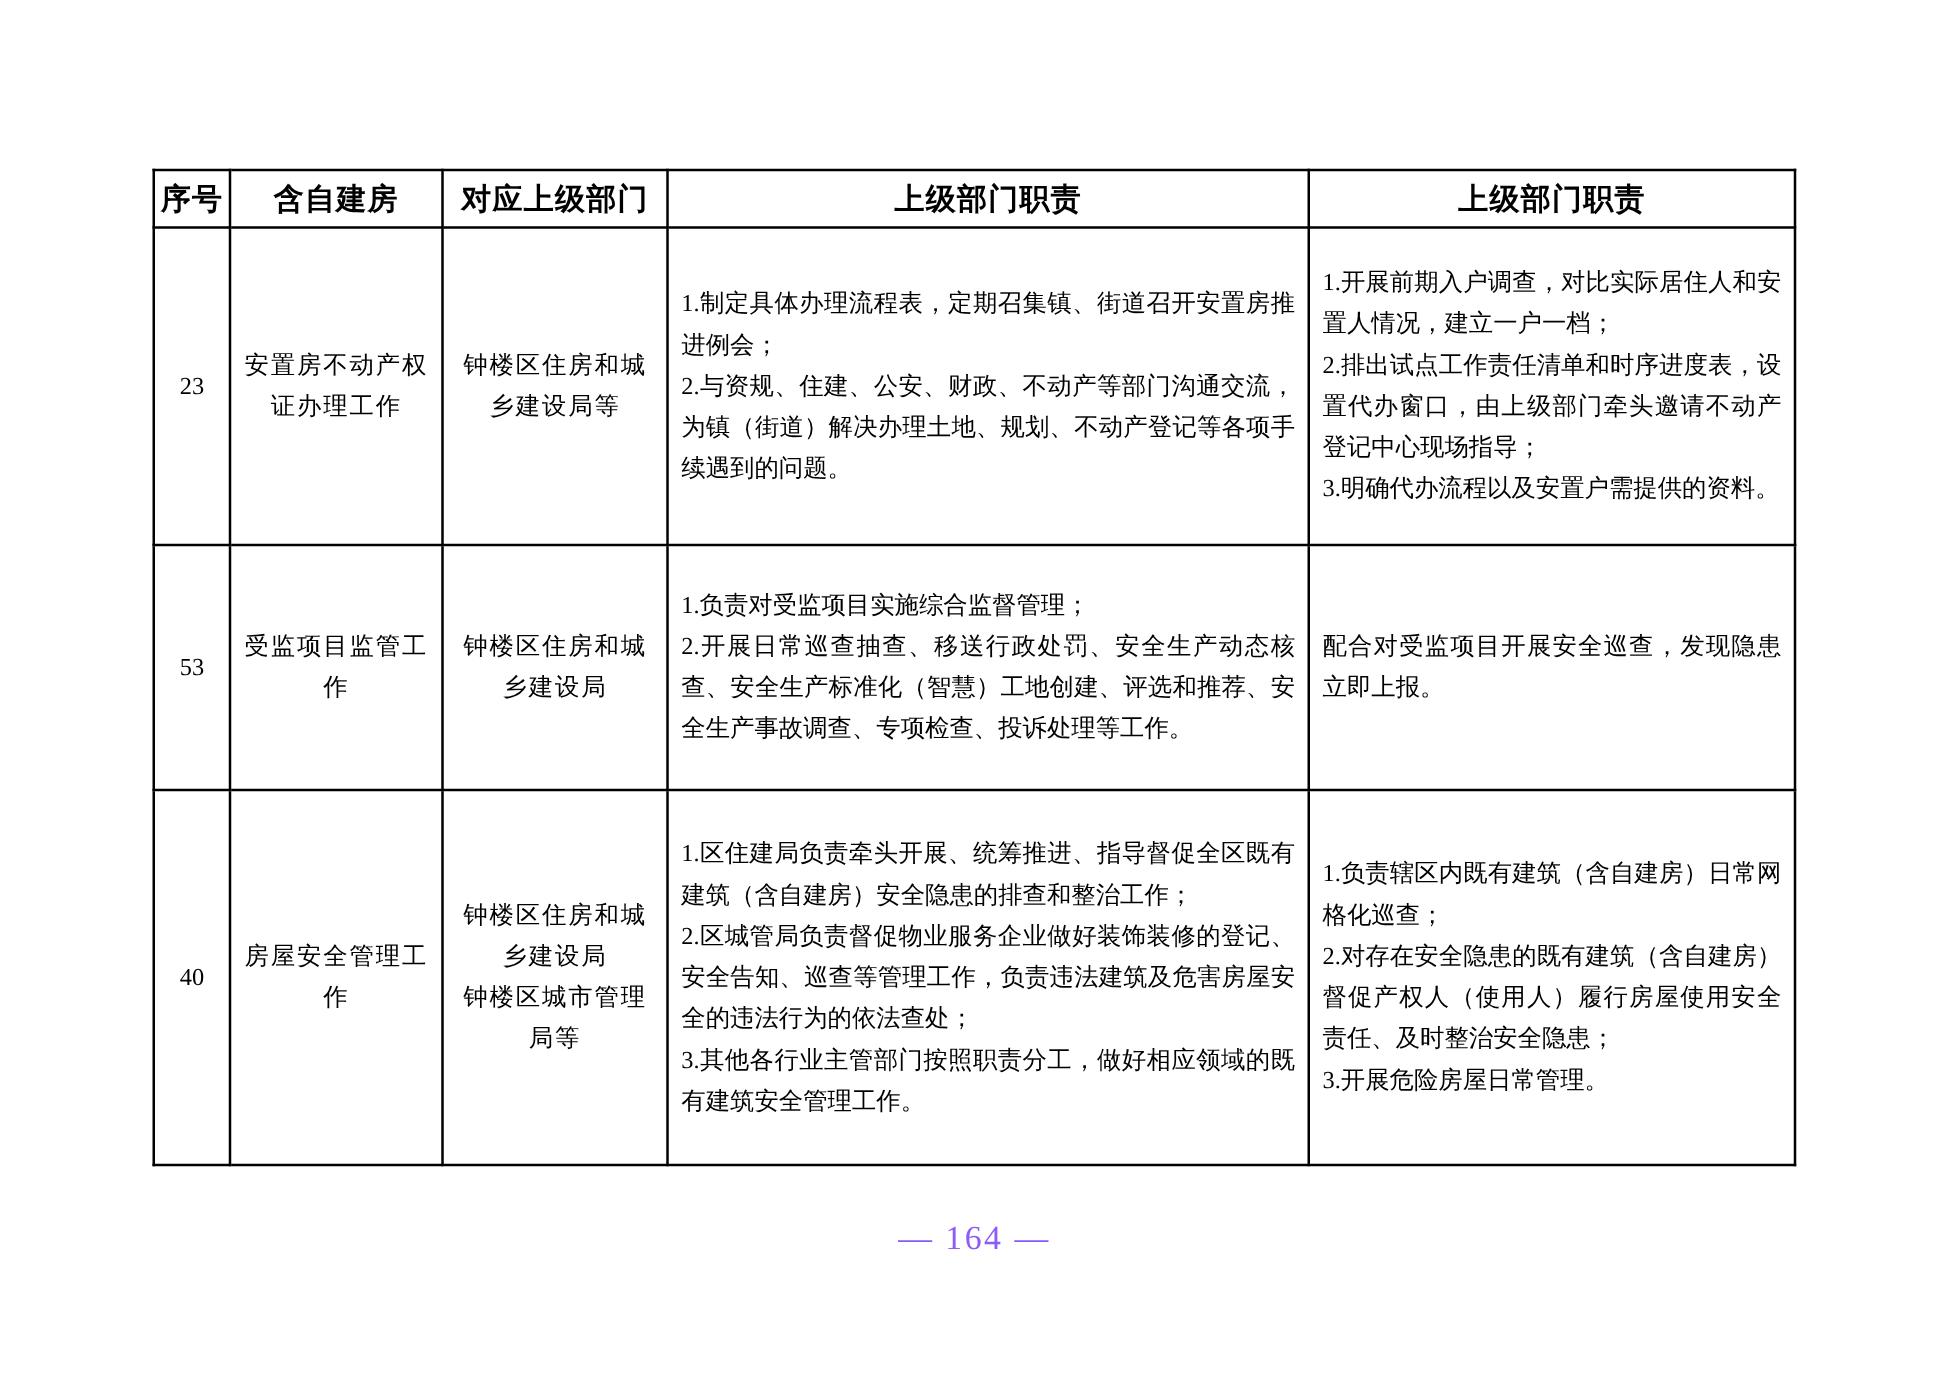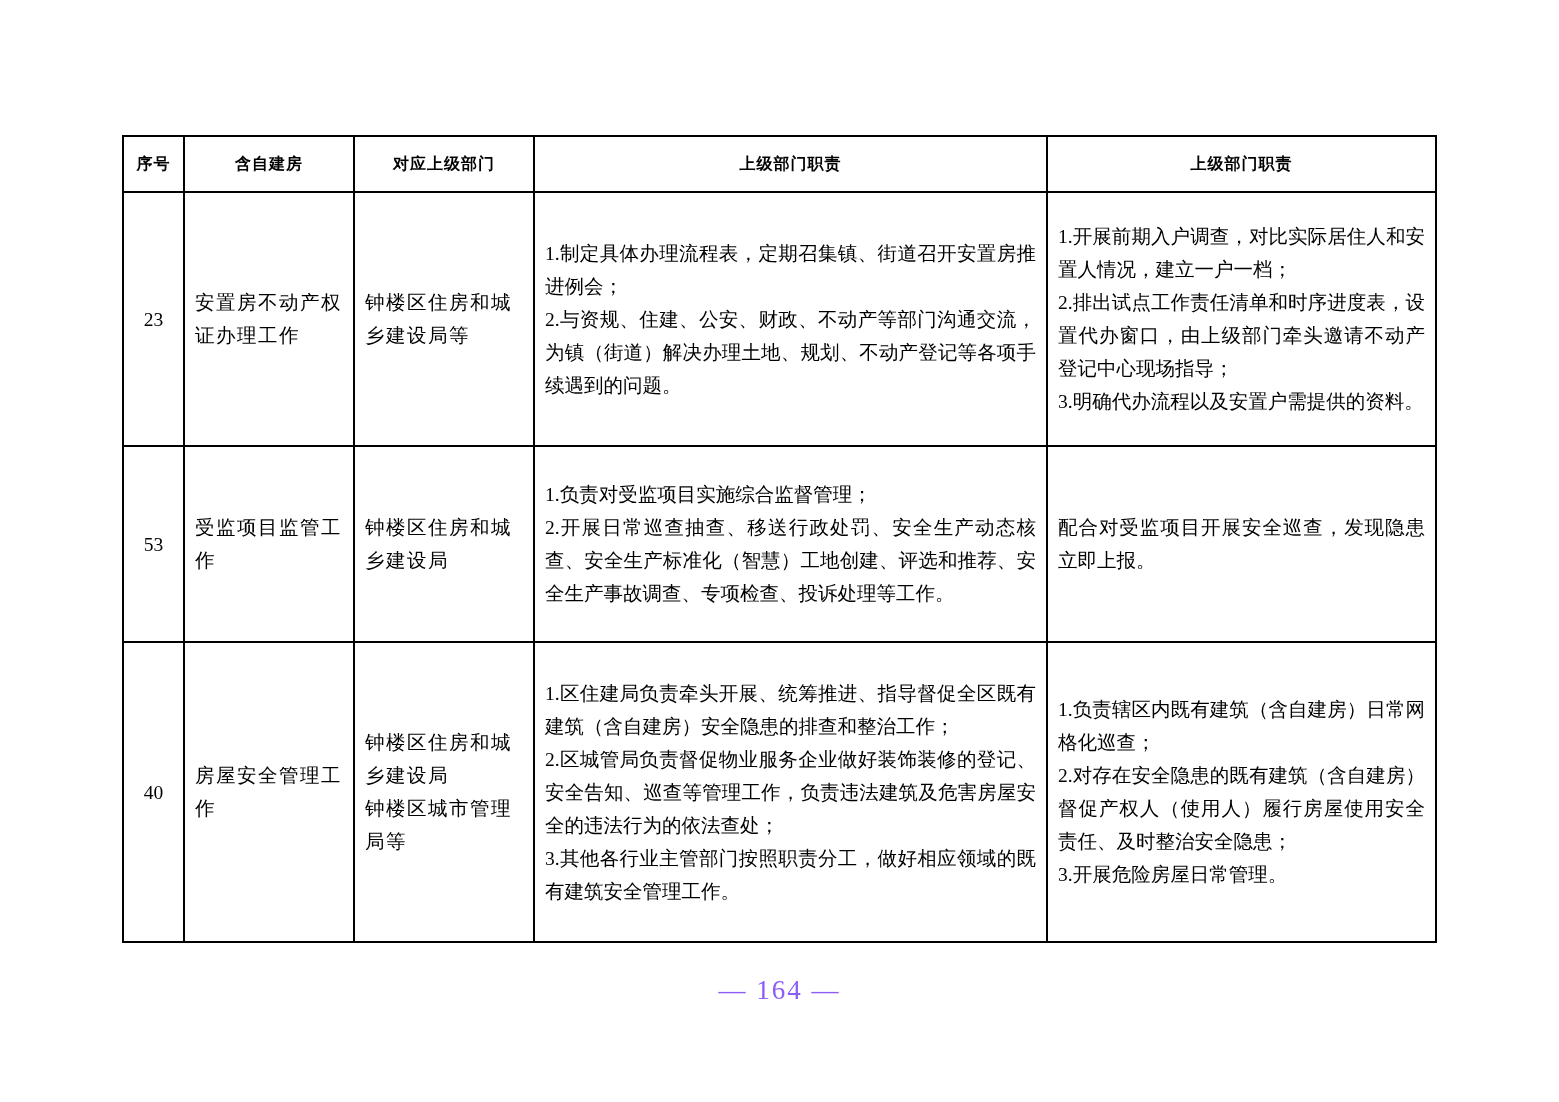--- a/index.html
+++ b/index.html
@@ -26,40 +26,40 @@
   .resp-table col.c-dept { width: 180px; }
   .resp-table col.c-sup  { width: 513px; }
   .resp-table col.c-str  { width: 389px; }
   .resp-table th, .resp-table td {
     border: 2px solid #000000;
     vertical-align: middle;
   }
   .resp-table th {
     font-family: "Liberation Sans", sans-serif;
     font-weight: bold;
-    font-size: 16px;
+    font-size: 24px;
     text-align: center;
-    height: 56px;
+    height: 46px;
     padding: 2px 4px;
     letter-spacing: 1px;
   }
   .resp-table td {
     font-size: 19.5px;
     line-height: 33px;
     padding: 8px 10px;
   }
   .resp-table tr.r52 { height: 254px; }
   .resp-table tr.r53 { height: 196px; }
   .resp-table tr.r54 { height: 300px; }
   td.cell-no {
     text-align: center;
     padding: 0;
   }
   td.cell-name, td.cell-dept {
-    text-align: left;
+    text-align: center;
     letter-spacing: 1.5px;
   }
   td.cell-duty {
     text-align: justify;
     white-space: pre-line;
   }
   td.cell-dept { white-space: pre-line; }
   .page-number {
     position: absolute;
     left: 0;

